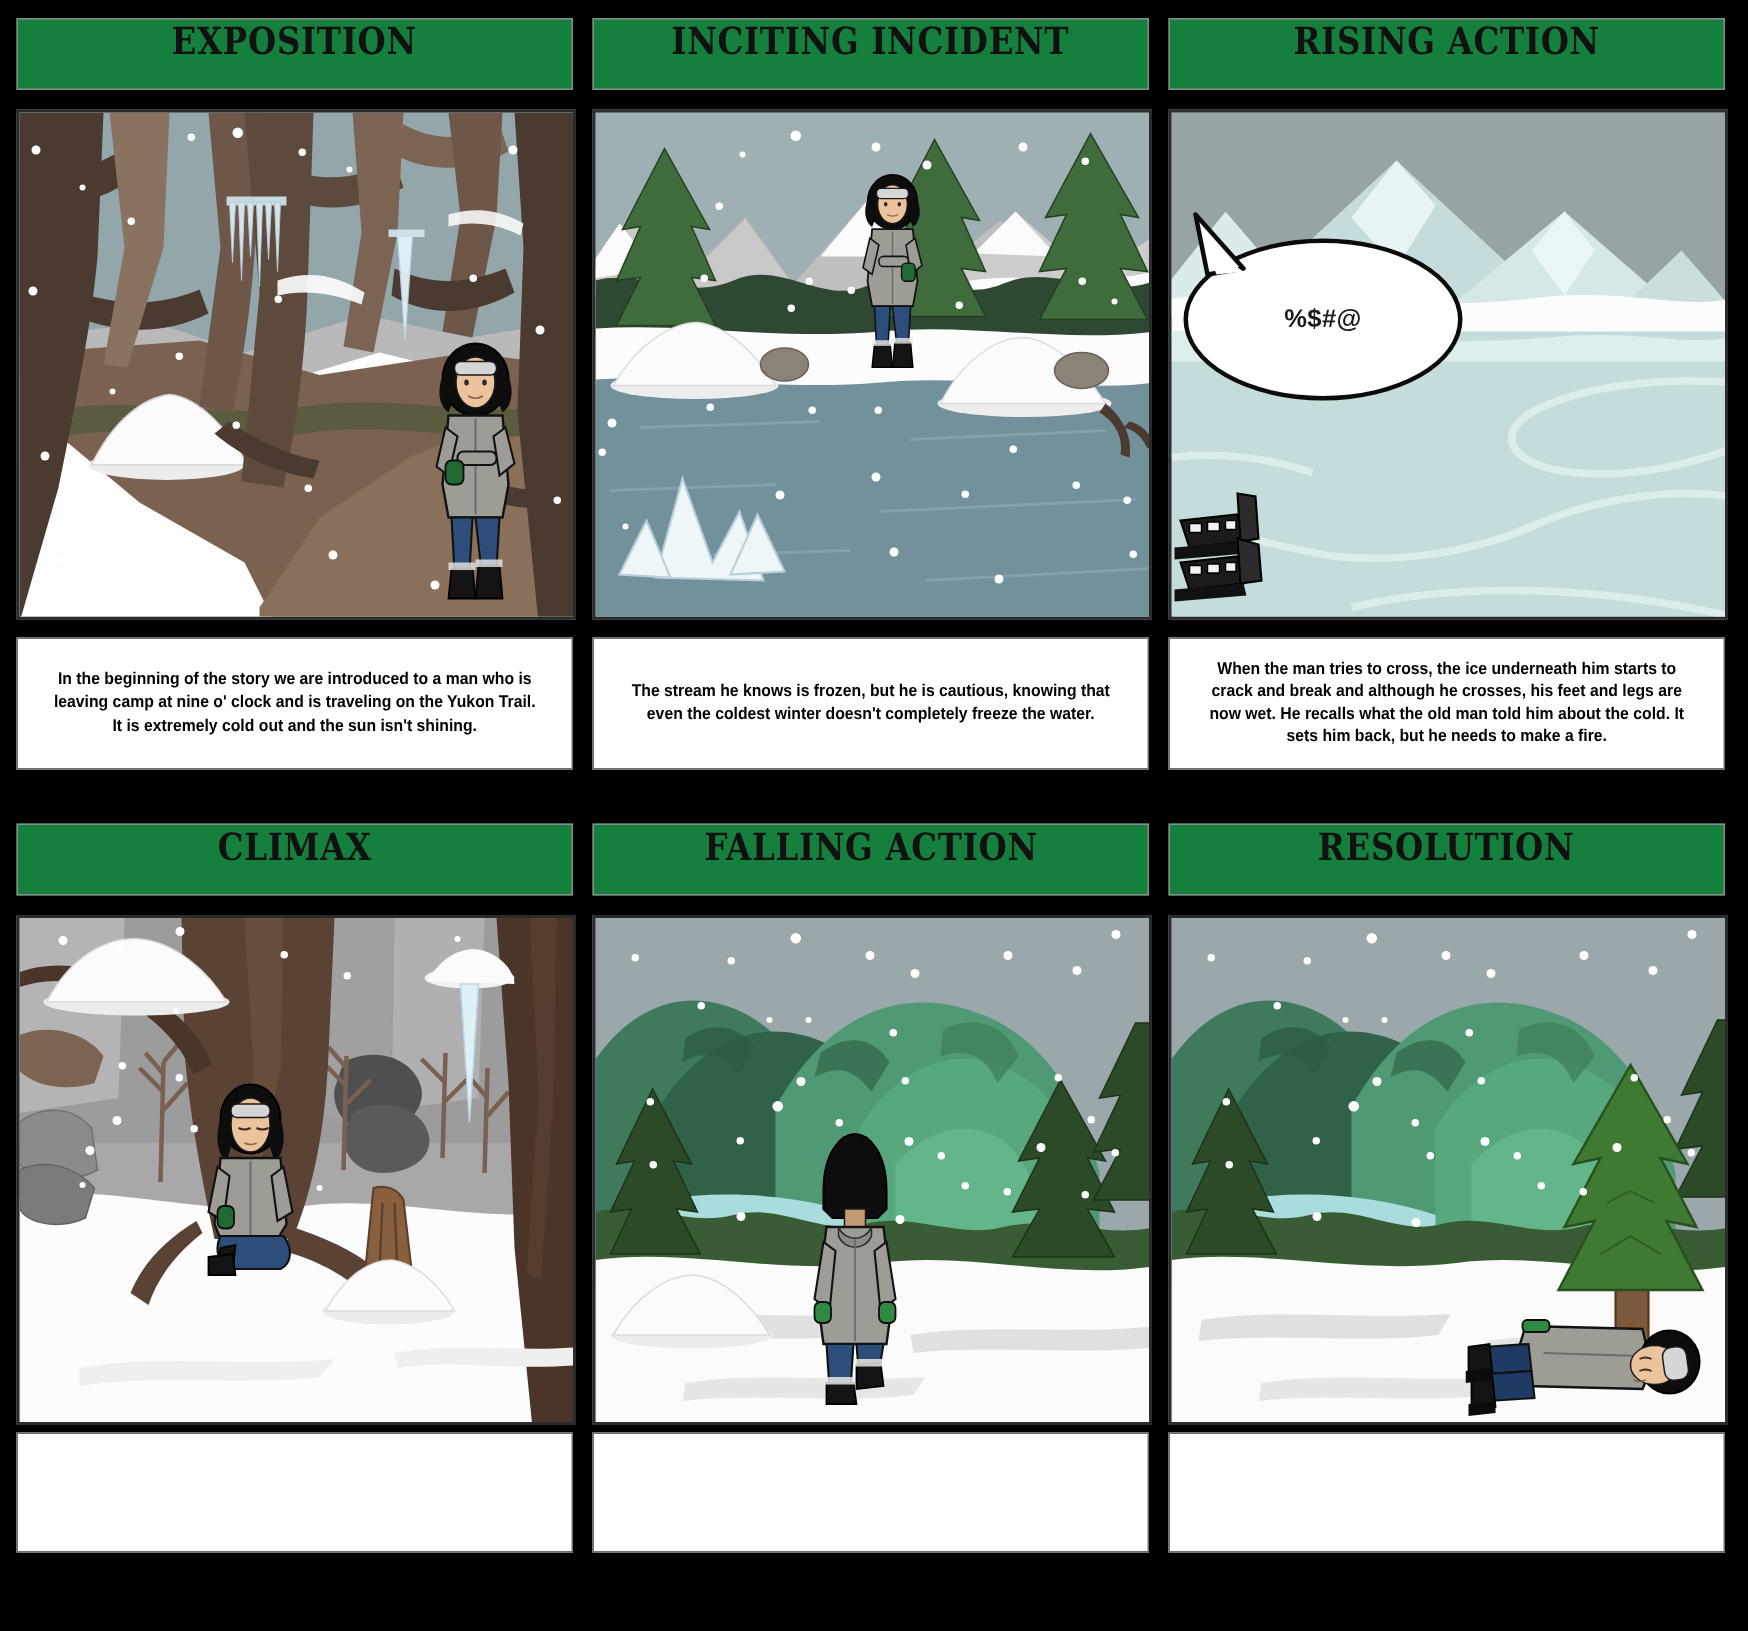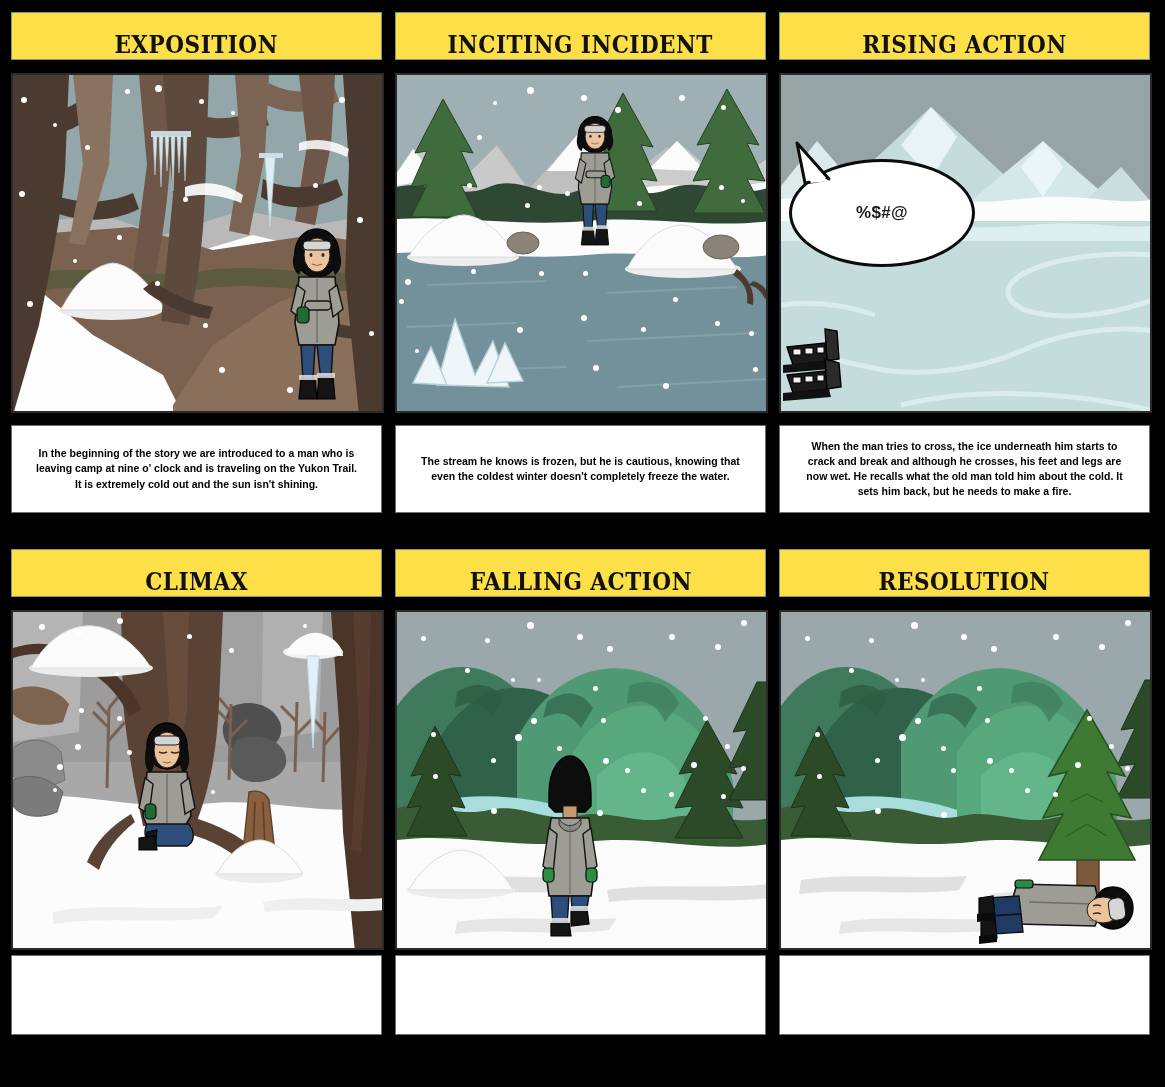--- a/index.html
+++ b/index.html
@@ -12,23 +12,23 @@
   .row2{top:537px;}
 
   .cell{position:absolute;top:0;width:373px;}
   .c0{left:11px;}
   .c1{left:395px;}
   .c2{left:779px;}
 
   
   .title-bar{
     position:absolute;top:12px;left:0;width:371px;height:48px;
-    background:#fde047;border:1px solid #8c8c8c;
+    background:#15803d;border:1px solid #8c8c8c;
     box-sizing:border-box;
-    display:flex;align-items:flex-end;justify-content:center;
+    display:flex;align-items:flex-start;justify-content:center;
   }
   .title-text{
     font-family:"DejaVu Serif","Liberation Serif",serif;
     font-weight:700;font-size:25px;letter-spacing:.5px;color:#111;
     white-space:nowrap;font-stretch:condensed;
     transform:scaleX(.96);
   }
 
   
   .panel{

